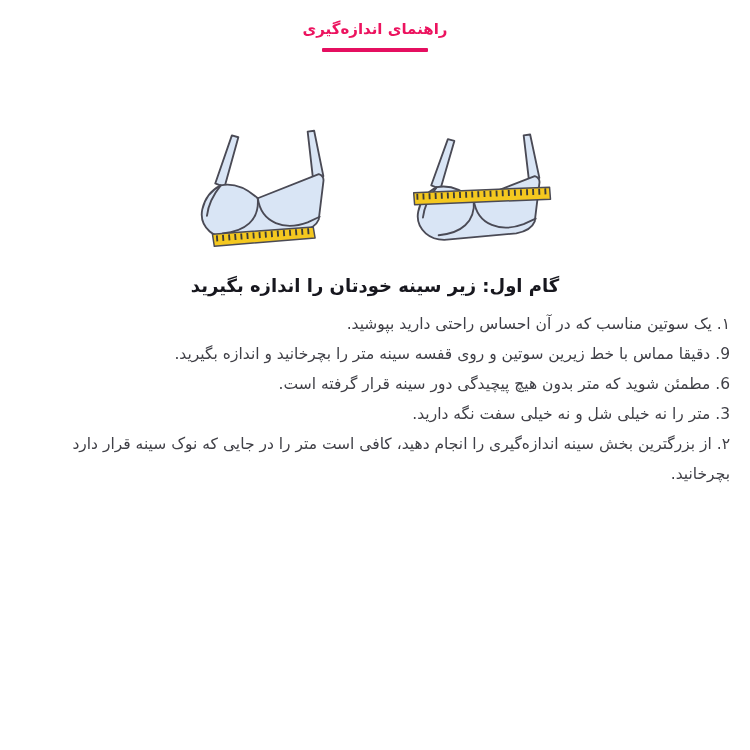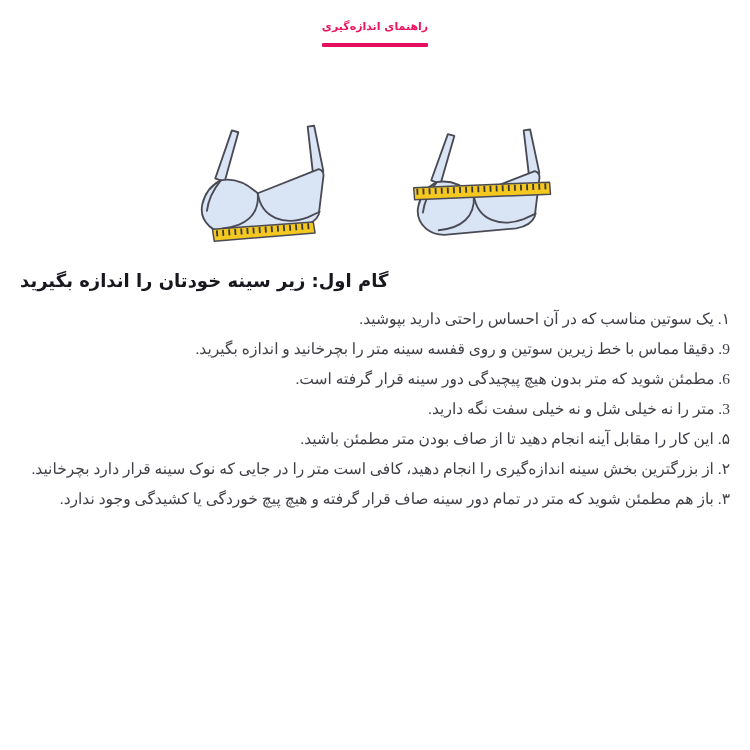--- a/index.html
+++ b/index.html
@@ -16,21 +16,21 @@
     direction: rtl;
     overflow: hidden;
   }
   
   .guide-header {
     text-align: center;
     padding-top: 20px;
   }
   .guide-title {
     margin: 0;
-    font-size: 11px;
+    font-size: 15px;
     font-weight: bold;
     color: #ec135f;
     letter-spacing: 0;
   }
   .title-underline {
     width: 106px;
     height: 4px;
     background: #e50f60;
     margin: 10px auto 0 auto;
     border-radius: 1px;
@@ -52,29 +52,28 @@
   }
   
   .content {
     padding: 0 20px 0 20px;
   }
   .section-heading {
     margin: 25px 0 13px 0;
     font-size: 18px;
     font-weight: bold;
     color: #17171e;
-    text-align: left;
+    text-align: center;
   }
   .step-item {
     margin: 0;
     font-size: 15.5px;
     line-height: 30px;
     color: #3f3f46;
     text-align: right;
-    font-family: Liberation Serif, serif;
   }
 </style>
 </head>
 <body>
 
 <div class="page">
 
   <header class="guide-header">
     <h1 class="guide-title">راهنمای اندازه‌گیری</h1>
     <div class="title-underline"></div>
@@ -115,23 +114,21 @@
   </div>
 
   <div class="content">
 
     <section>
       <h2 class="section-heading">گام اول: زیر سینه خودتان را اندازه بگیرید</h2>
       <p class="step-item">۱. یک سوتین مناسب که در آن احساس راحتی دارید بپوشید.</p>
       <p class="step-item">9. دقیقا مماس با خط زیرین سوتین و روی قفسه سینه متر را بچرخانید و اندازه بگیرید.</p>
       <p class="step-item">6. مطمئن شوید که متر بدون هیچ پیچیدگی دور سینه قرار گرفته است.</p>
       <p class="step-item">3. متر را نه خیلی شل و نه خیلی سفت نگه دارید.</p>
-      <p class="step-item">۵. این کار را مقابل آینه انجام دهید تا از صاف بودن متر مطمئن باشید.</p>
     </section>
 
     <section>
       <p class="step-item">۲. از بزرگترین بخش سینه اندازه‌گیری را انجام دهید، کافی است متر را در جایی که نوک سینه قرار دارد بچرخانید.</p>
-      <p class="step-item">۳. باز هم مطمئن شوید که متر در تمام دور سینه صاف قرار گرفته و هیچ پیچ خوردگی یا کشیدگی وجود ندارد.</p>
     </section>
 
   </div>
 
 </div>
 
 </body></html>

